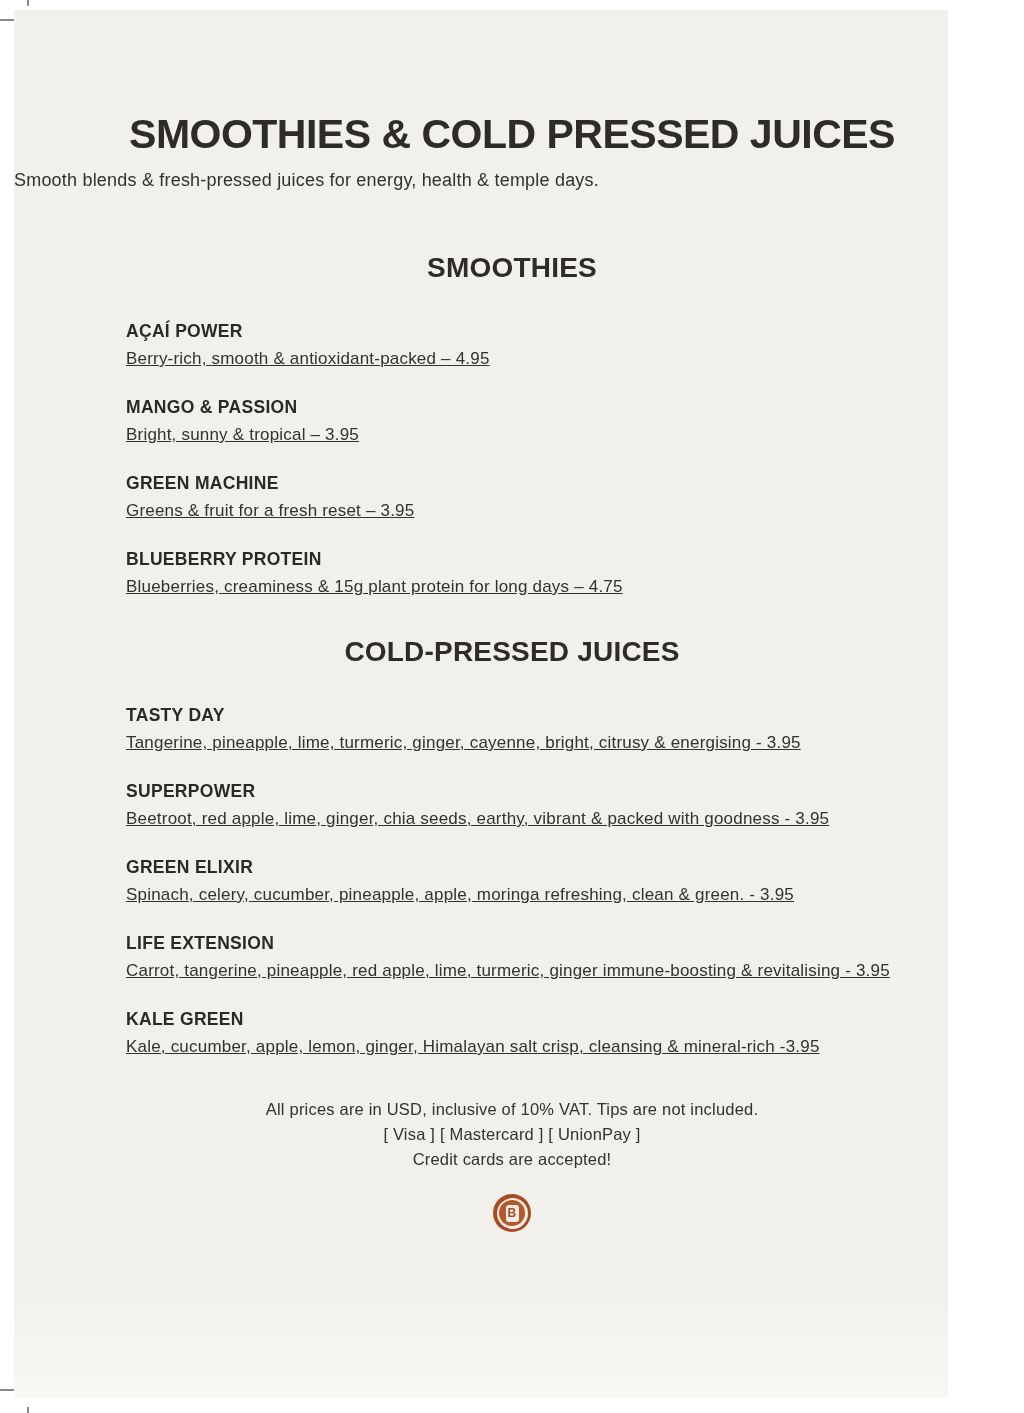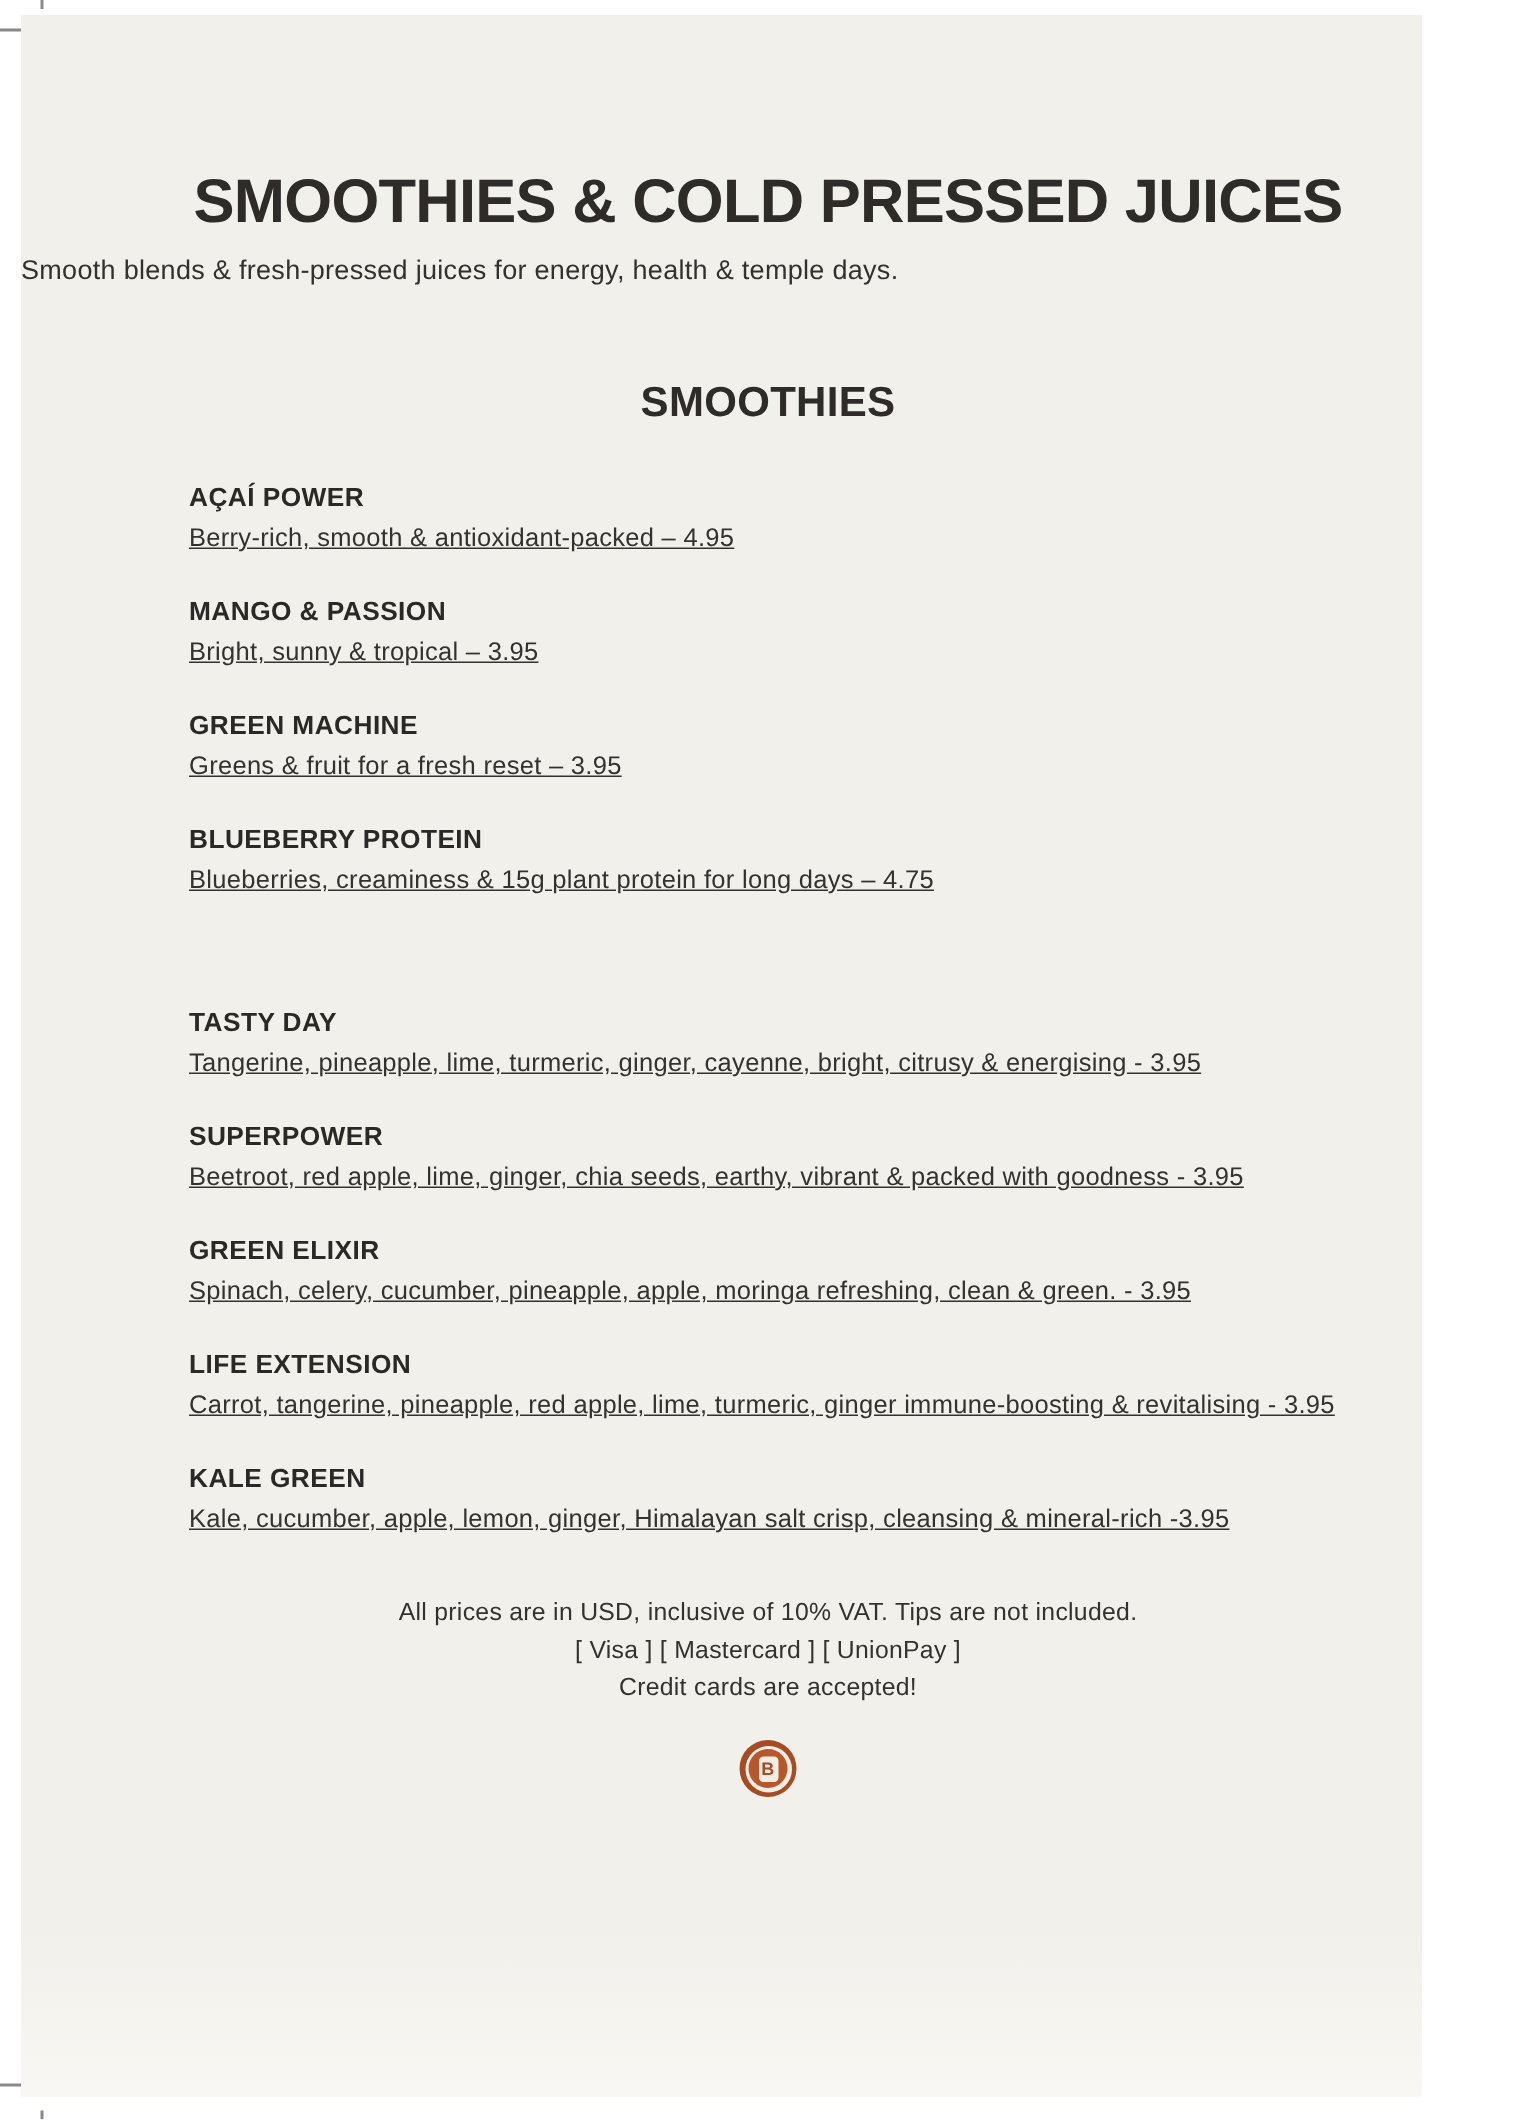--- a/index.html
+++ b/index.html
@@ -183,20 +183,21 @@
         <div class="item-desc">Greens &amp; fruit for a fresh reset – 3.95</div>
       </div>
       <div class="item">
         <div class="item-name">BLUEBERRY PROTEIN</div>
         <div class="item-desc">Blueberries, creaminess &amp; 15g plant protein for long days – 4.75</div>
       </div>
     </div>
 
     <div class="watermark">HappyCow</div>
 
+    <h2 class="section-heading heading-juices">COLD-PRESSED JUICES</h2>
 
     <div class="items">
       <div class="item">
         <div class="item-name">TASTY DAY</div>
         <div class="item-desc">Tangerine, pineapple, lime, turmeric, ginger, cayenne, bright, citrusy &amp; energising - 3.95</div>
       </div>
       <div class="item">
         <div class="item-name">SUPERPOWER</div>
         <div class="item-desc">Beetroot, red apple, lime, ginger, chia seeds, earthy, vibrant &amp; packed with goodness - 3.95</div>
       </div>

